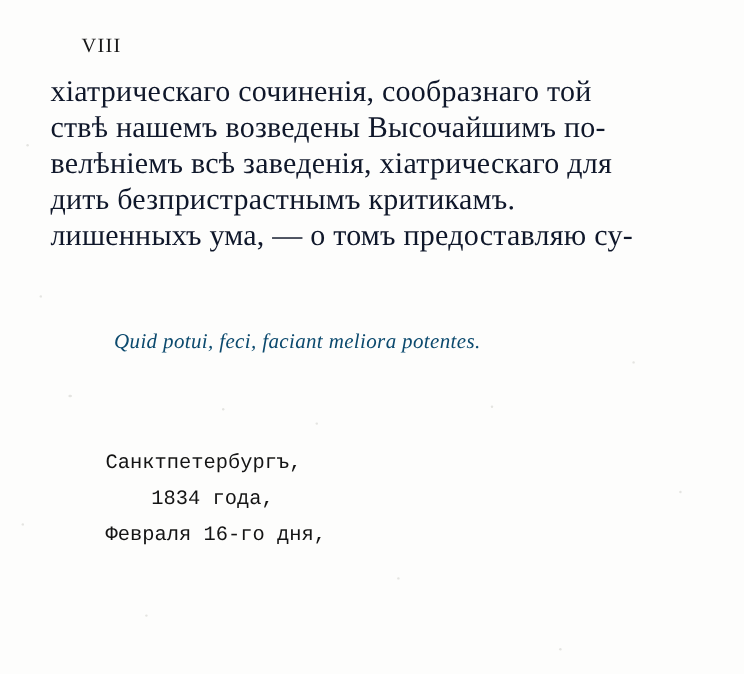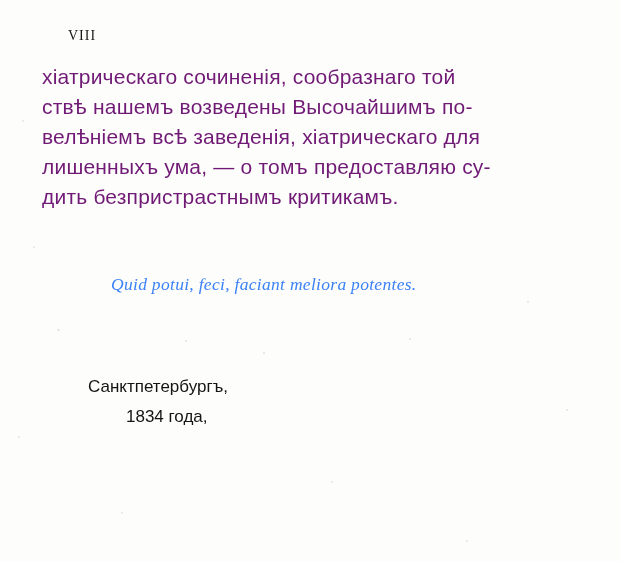--- a/index.html
+++ b/index.html
@@ -24,59 +24,58 @@
   .speck {
     position: absolute;
     background: #cfcfcb;
     border-radius: 50%;
     opacity: .55;
   }
   .page-number {
     position: absolute;
     left: 68px;
     top: 28px;
-    font-size: 14px;
+    font-size: 17px;
     letter-spacing: 1px;
     font-family: "Liberation Serif", serif;
     color: #181818;
   }
   .body-text {
     position: absolute;
     left: 42px;
     top: 62px;
     width: 540px;
-    font-size: 21px;
+    font-size: 25px;
     line-height: 30px;
-    color: #701a75;
-    font-family: Liberation Sans, sans-serif;
+    color: #0f172a;
+    font-family: Liberation Serif, serif;
   }
   .body-text .line {
     white-space: nowrap;
     display: block;
     letter-spacing: .2px;
   }
   .latin-quote {
     position: absolute;
     left: 95px;
     top: 274px;
     font-size: 17.5px;
     font-style: italic;
-    color: #3b82f6;
+    color: #0c4a6e;
     font-family: "Liberation Serif", serif;
     letter-spacing: .3px;
-    margin-left: 16px;
   }
   .colophon {
     position: absolute;
     left: 88px;
     top: 372px;
     font-size: 17px;
     line-height: 30px;
     color: #141414;
-    font-family: Liberation Sans, sans-serif;
+    font-family: Liberation Mono, monospace;
   }
   .colophon .c-line {
     display: block;
     white-space: nowrap;
   }
   .colophon .c-line.indent-1 { padding-left: 38px; }
   .colophon .c-line.indent-2 { padding-left: 0px; }
 </style>
 </head>
 <body>
@@ -95,24 +94,25 @@
   <div class="speck" style="left:331px; top:481px; width:2px; height:2px;"></div>
   <div class="speck" style="left:121px; top:512px; width:2px; height:2px;"></div>
   <div class="speck" style="left:466px; top:540px; width:2px; height:2px;"></div>
 
   <div class="page-number">VIII</div>
 
   <div class="body-text">
     <span class="line">хіатрическаго сочиненія, сообразнаго той</span>
     <span class="line">ствѣ нашемъ возведены Высочайшимъ по-</span>
     <span class="line">велѣніемъ всѣ заведенія, хіатрическаго для</span>
+    <span class="line">дить безпристрастнымъ критикамъ.</span>
     <span class="line">лишенныхъ ума, — о томъ предоставляю су-</span>
-    <span class="line">дить безпристрастнымъ критикамъ.</span>
   </div>
 
   <div class="latin-quote">Quid potui, feci, faciant meliora potentes.</div>
 
   <div class="colophon">
     <span class="c-line indent-2">Санктпетербургъ,</span>
     <span class="c-line indent-1">1834 года,</span>
+    <span class="c-line indent-2">Февраля 16-го дня,</span>
   </div>
 
 </div>
 
 </body></html>

